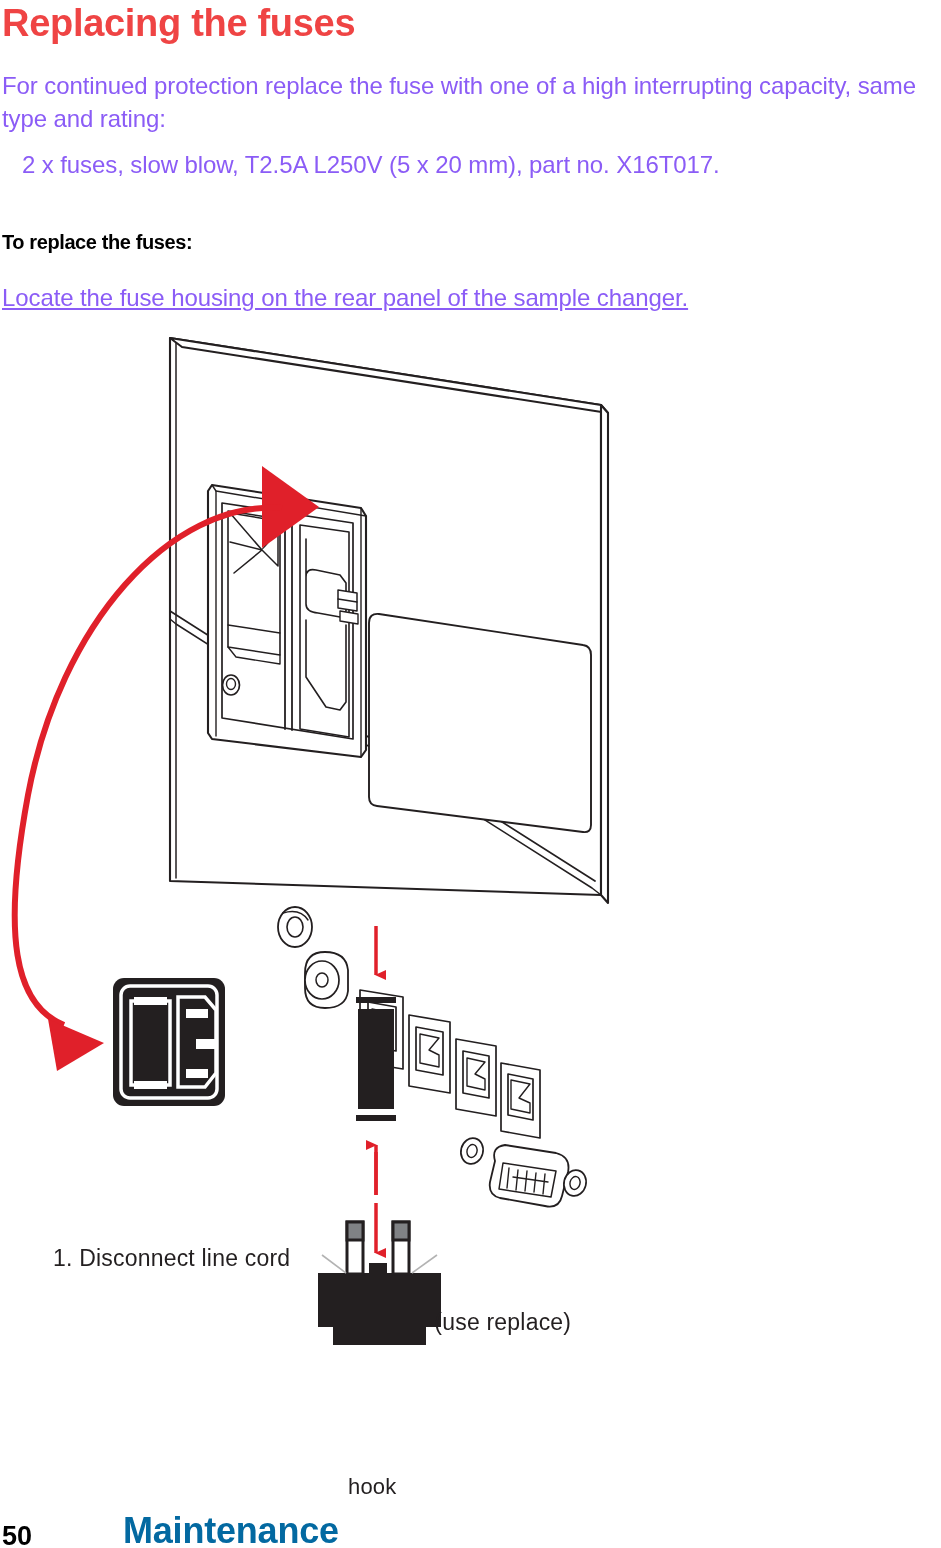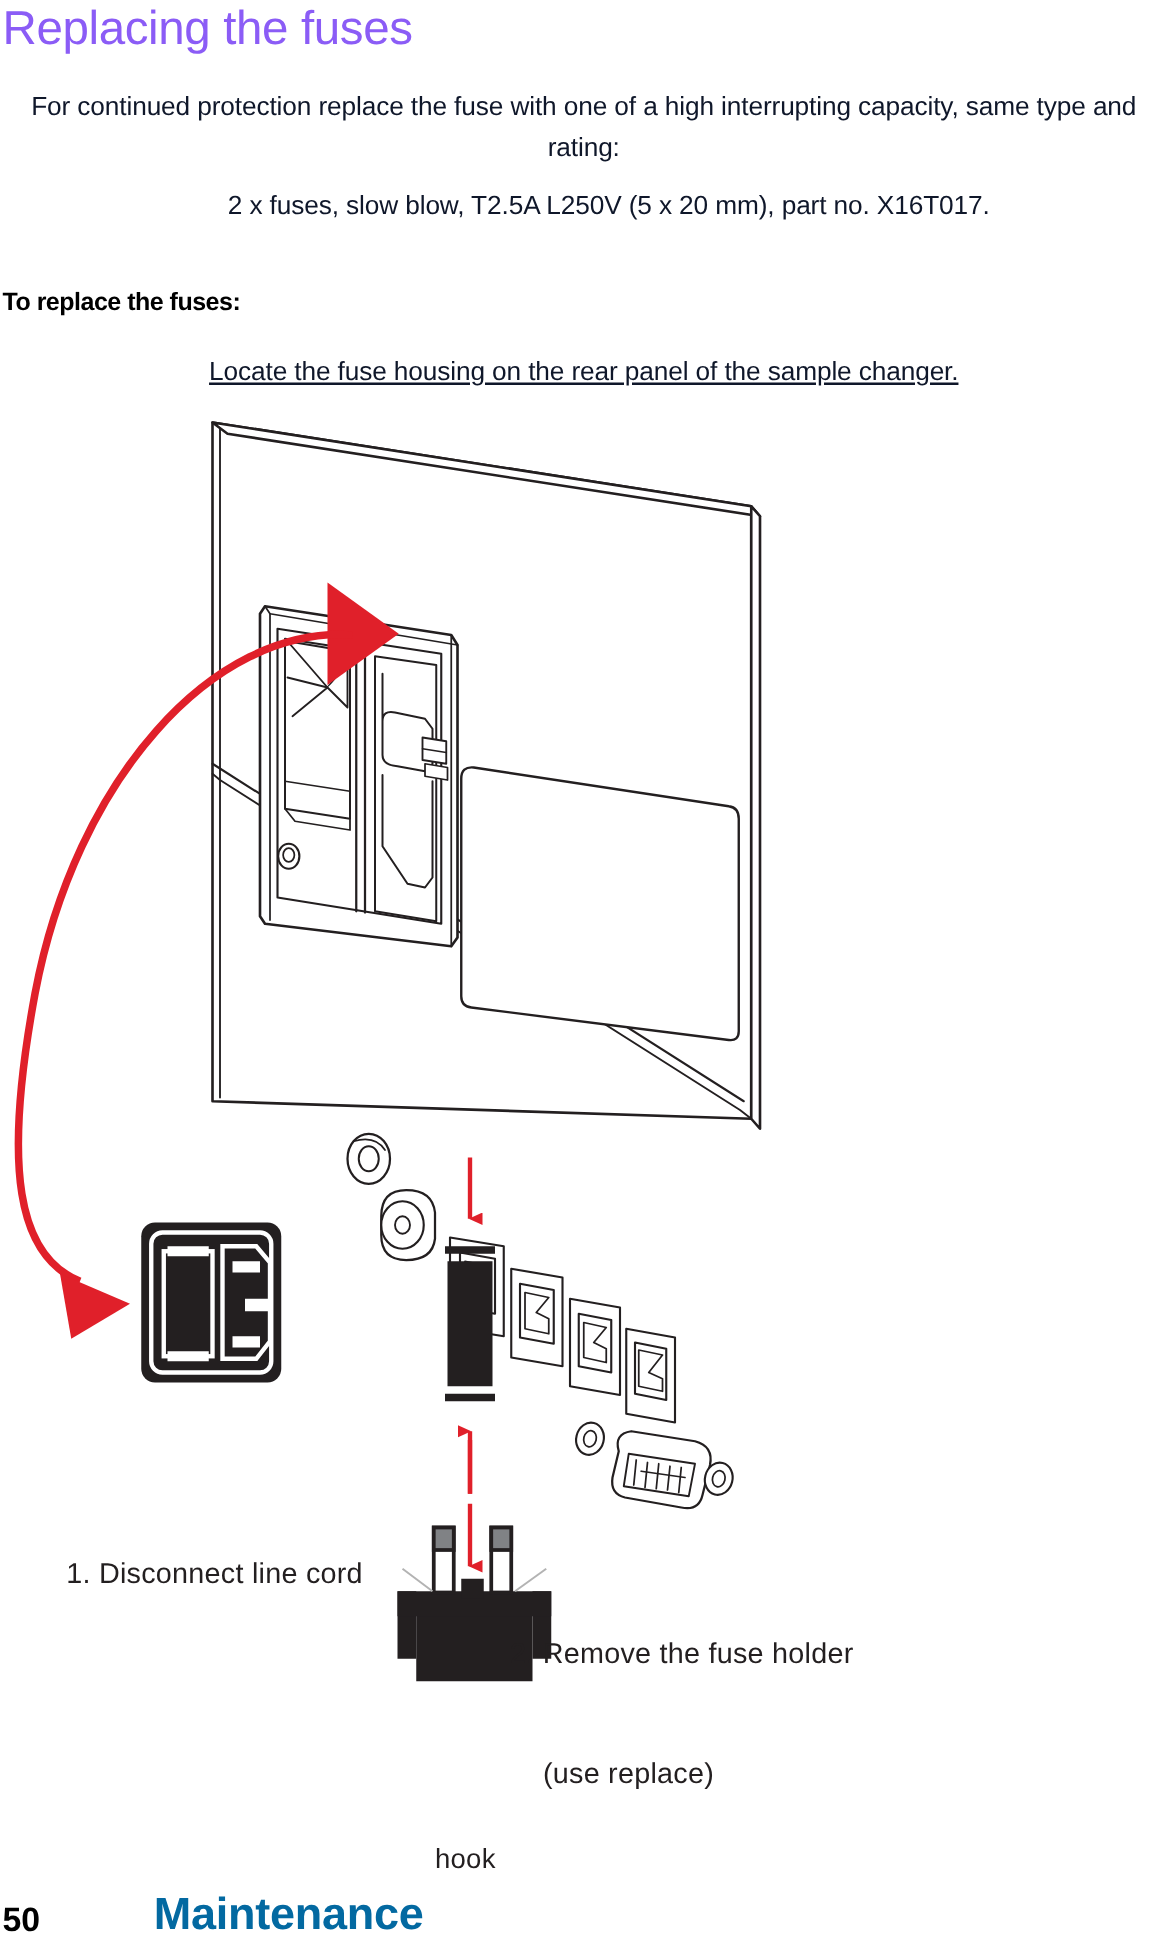--- a/index.html
+++ b/index.html
@@ -15,34 +15,33 @@
     color: #000000;
     overflow: hidden;
   }
 
   
   #page-title {
     position: absolute;
     left: 2px;
     top: 2px;
     font-size: 38px;
+    font-weight: 700;
+    color: #ef4444;
+    letter-spacing: -0.3px;
+    white-space: nowrap;
+  }
+
+  .body-para {
+    position: absolute;
+    font-size: 24px;
+    line-height: 33px;
     font-weight: 400;
     color: #8b5cf6;
-    letter-spacing: -0.3px;
-    white-space: nowrap;
-  }
-
-  .body-para {
-    position: absolute;
-    font-size: 21px;
-    line-height: 33px;
-    font-weight: 400;
-    color: #0f172a;
     letter-spacing: -0.1px;
-    text-align: center;
   }
 
   #intro-para { left: 2px; top: 69px; width: 930px; }
   #spec-para  { left: 2px; top: 148px; width: 930px; margin-left: 20px; }
 
   #subhead {
     position: absolute;
     left: 2px;
     top: 231px;
     font-size: 20px;
@@ -274,21 +273,20 @@
       <rect x="393" y="897" width="16" height="18" fill="#808285" stroke="#231f20" stroke-width="3"></rect>
 
       <line x1="322" y1="930" x2="346" y2="948" stroke="#b3b3b3" stroke-width="1.6"></line>
       <line x1="437" y1="930" x2="412" y2="948" stroke="#b3b3b3" stroke-width="1.6"></line>
     </g>
   </svg>
 
   <div class="fig-label" id="label-step1">1. Disconnect line cord</div>
 
   <div class="fig-label" id="label-step2">
-    <div>2. Remove the fuse holder</div>
     <div>    (use replace)</div>
   </div>
 
   <div class="fig-label" id="label-hook">hook</div>
 
   <div class="fig-label" id="label-step3">
     
     
   </div>
 

